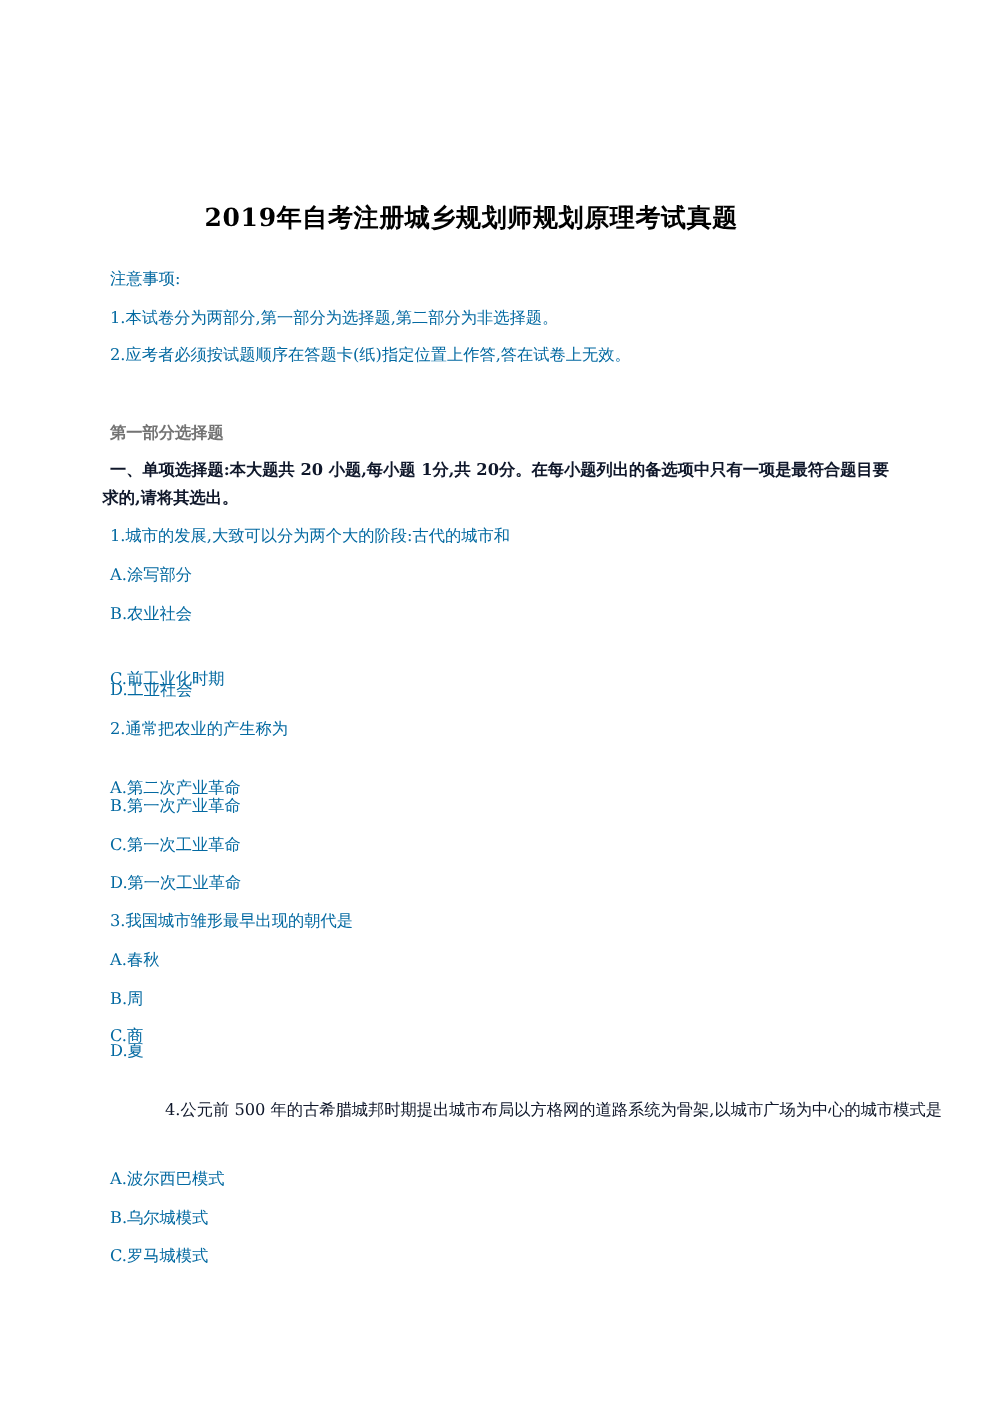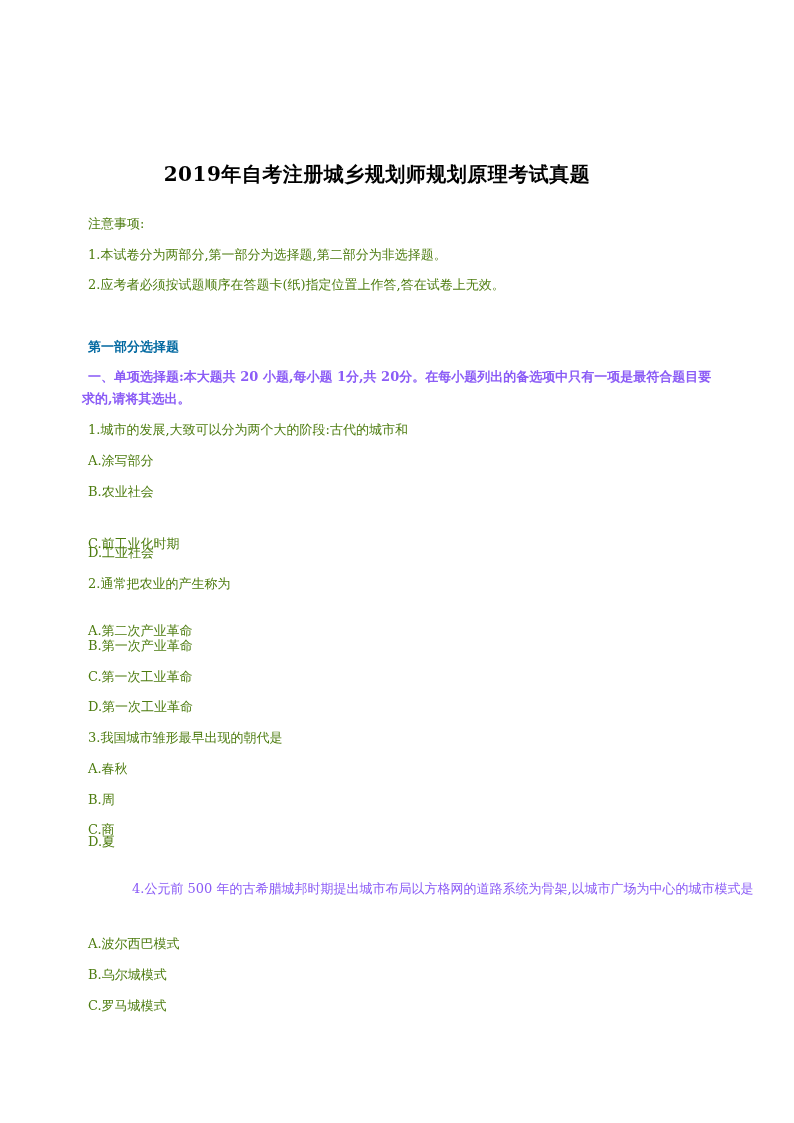--- a/index.html
+++ b/index.html
@@ -33,33 +33,33 @@
     font-weight: bold;
     color: #000;
     letter-spacing: 0.5px;
   }
   .line {
     position: absolute;
     left: 88px;
     font-size: 13px;
     line-height: 18px;
     white-space: nowrap;
-    color: #4d7c0f;
+    color: #0369a1;
   }
   .bold {
     font-weight: bold;
-    color: #0369a1;
+    color: #737373;
   }
   .wrap-left {
     position: absolute;
     left: 88px;
     width: 642px;
     font-size: 13px;
     line-height: 22px;
-    color: #8b5cf6;
+    color: #0f172a;
   }
 </style>
 </head>
 <body>
 
 <div class="page">
 
   <div class="title">2019年自考注册城乡规划师规划原理考试真题</div>
 
   <div class="line" style="top:215px;">注意事项:</div>

